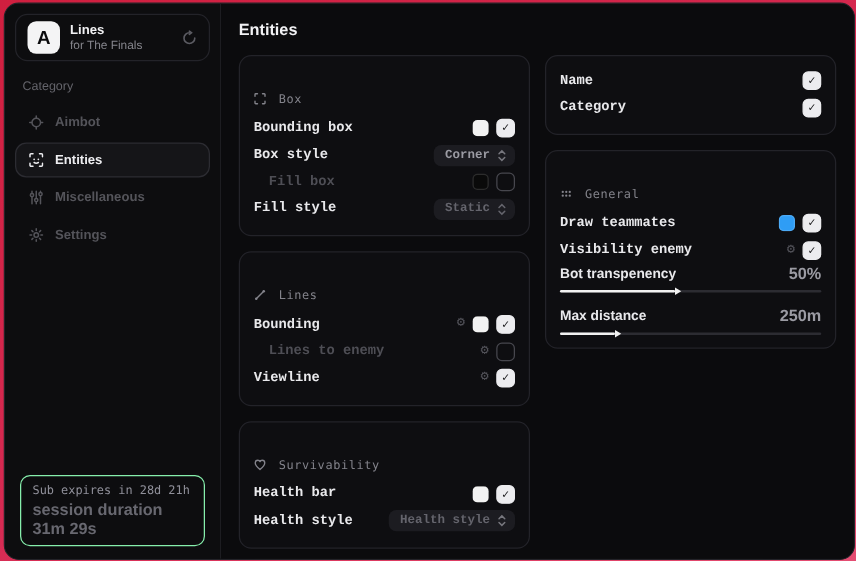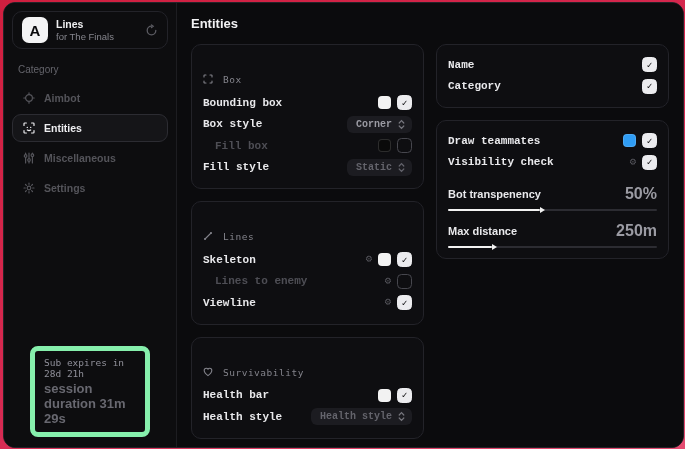--- a/index.html
+++ b/index.html
@@ -37,22 +37,22 @@
   .nav-item {
     height:28px; display:flex; align-items:center; gap:9px;
     padding:0 10px; margin:1px 0; border-radius:9px;
     font-size:10.5px; font-weight:600; color:#54545a; cursor:pointer;
     border:1px solid transparent;
   }
   .nav-item .nav-icon { display:flex; color:inherit; }
   .nav-item.active { background:#151518; border-color:#2c2c32; color:#ededf0; }
   .sidebar-spacer { flex:1; }
   .footer-card {
-    border:5px solid #86efac; border-radius:8px; padding:6px 9px;
-    display:flex; flex-direction:column; gap:2px; margin:0 18px;
+    border:1px solid #86efac; border-radius:8px; padding:6px 9px;
+    display:flex; flex-direction:column; gap:2px; margin:0 4px;
   }
   .footer-line1 { font-family:"DejaVu Sans Mono", monospace; font-size:9.5px; color:#90909a; }
   .footer-line2 { font-size:13px; font-weight:bold; color:#686870; }
   
   .main { flex:1; padding:11px 14px; overflow:hidden; background:#0b0b0d; }
   .page-title { font-size:13px; font-weight:bold; color:#f2f2f4; margin:2px 0 13px 0; }
   .columns { display:flex; gap:12px; align-items:flex-start; }
   .col { flex:1; display:flex; flex-direction:column; gap:12px; }
   .panel {
     border:1px solid #232329; background:#0e0e11; border-radius:10px;
@@ -82,24 +82,24 @@
   }
   .checkbox.on { background:#ececef; border-color:#ececef; color:#121214; }
   .checkbox.on::after { content:"✓"; }
   .dropdown {
     background:#1c1c21; border-radius:6px; padding:3px 7px 3px 9px;
     display:flex; align-items:center; gap:6px; cursor:pointer;
   }
   .dropdown-label { font-size:10px; font-weight:600; color:#9b9ba3; }
   .dropdown.dimtext .dropdown-label { color:#64646c; }
   .dropdown svg { display:block; }
-  .slider-block { margin-top:12px; }
+  .slider-block { margin-top:0; }
   .slider-head { display:flex; justify-content:space-between; align-items:center; }
   .slider-label { font-size:11px; font-weight:600; color:#e9e9ec; }
-  .slider-value { font-size:16px; font-weight:600; color:#9b9ba3; }
+  .slider-value { font-size:13px; font-weight:600; color:#9b9ba3; }
   .slider-track {
     margin-top:6px; height:2px; background:#2c2c32; border-radius:2px;
     position:relative; cursor:pointer;
   }
   .slider-fill { height:2px; background:#f2f2f2; border-radius:2px; position:relative; }
   .slider-fill::after {
     content:""; position:absolute; right:-5px; top:50%; transform:translateY(-50%);
     border-left:5px solid #f2f2f2; border-top:3.5px solid transparent;
     border-bottom:3.5px solid transparent;
   }
@@ -243,21 +243,21 @@
               <svg width="10" height="10" viewBox="0 0 10 10" fill="none" stroke="#83838b" stroke-width="1.1" stroke-linecap="round">
                 <path d="M2 8 L8 2"></path>
                 <circle cx="2" cy="8" r="1" fill="#83838b" stroke="none"></circle>
                 <circle cx="8" cy="2" r="1" fill="#83838b" stroke="none"></circle>
               </svg>
             </span>
             <span>Lines</span>
           </div>
 
           <div class="row">
-            <span class="row-label">Skeleton</span>
+            <span class="row-label">Bounding</span>
             <span class="controls">
               <span class="gear-glyph">⚙</span>
               <span class="swatch" style="background: rgb(242, 242, 242);"></span>
               <span class="checkbox on"></span>
             </span>
           </div>
 
           <div class="row dim">
             <span class="row-label">Lines to enemy</span>
             <span class="controls">
@@ -320,32 +320,45 @@
 
           <div class="row">
             <span class="row-label">Category</span>
             <span class="controls">
               <span class="checkbox on"></span>
             </span>
           </div>
         </div>
 
         <div class="panel">
+          <div class="panel-header">
+            <span>
+              <svg width="10" height="10" viewBox="0 0 10 10" fill="#83838b">
+                <circle cx="2.2" cy="3.5" r="0.9"></circle>
+                  <circle cx="5" cy="3.5" r="0.9"></circle>
+                  <circle cx="7.8" cy="3.5" r="0.9"></circle>
+                <circle cx="2.2" cy="6.5" r="0.9"></circle>
+                  <circle cx="5" cy="6.5" r="0.9"></circle>
+                  <circle cx="7.8" cy="6.5" r="0.9"></circle>
+              </svg>
+            </span>
+            <span>General</span>
+          </div>
 
 
           <div class="row">
             <span class="row-label">Draw teammates</span>
             <span class="controls">
               <span class="swatch" style="background: rgb(47, 157, 245);"></span>
               <span class="checkbox on"></span>
             </span>
           </div>
 
           <div class="row">
-            <span class="row-label">Visibility check</span>
+            <span class="row-label">Visibility enemy</span>
             <span class="controls">
               <span class="gear-glyph">⚙</span>
               <span class="checkbox on"></span>
             </span>
           </div>
 
           <div class="slider-block">
             <div class="slider-head">
               <span class="slider-label">Bot transpenency</span>
               <span class="slider-value">50%</span>

